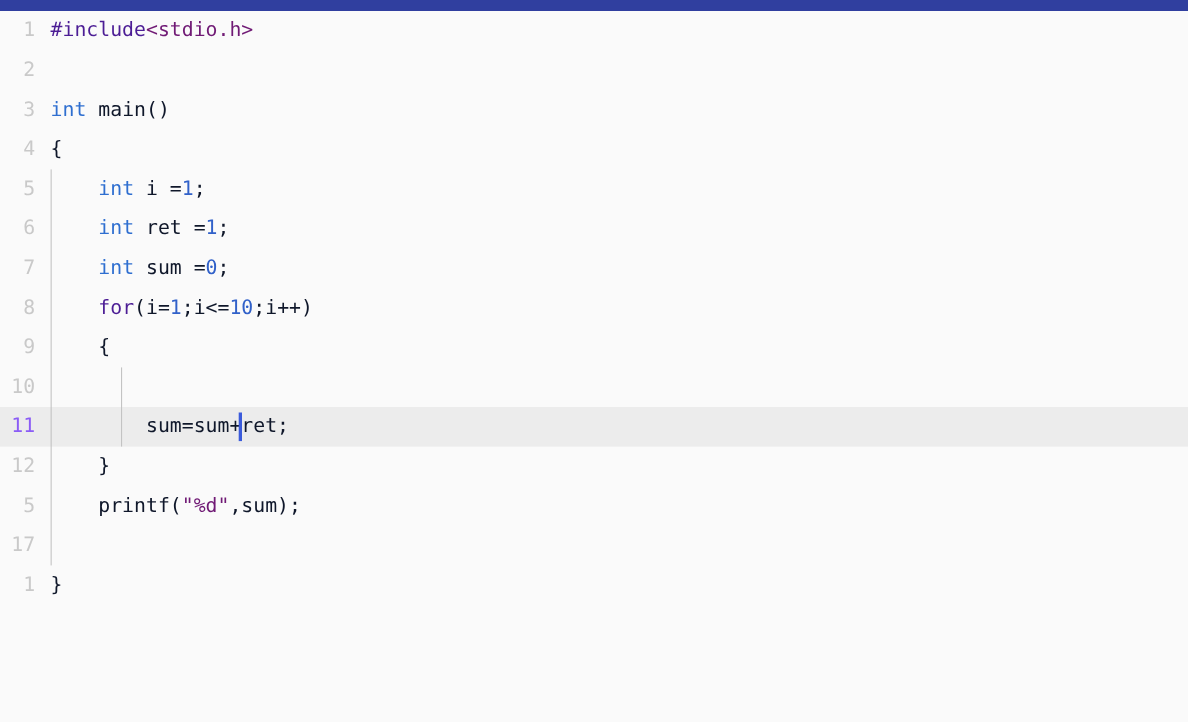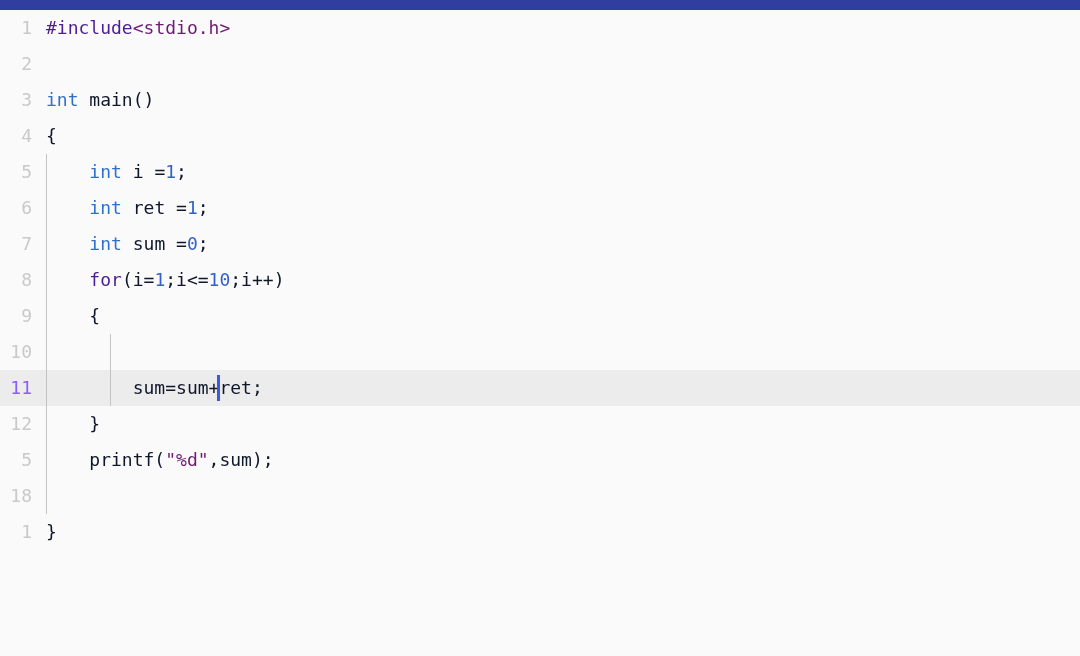--- a/index.html
+++ b/index.html
@@ -111,21 +111,21 @@
         </div>
         <div class="row">
           <div class="ln">12</div>
           <div class="code"><span class="pl">    }</span></div>
         </div>
         <div class="row">
           <div class="ln">5</div>
           <div class="code"><span class="pl">    printf(</span><span class="str">"%d"</span><span class="pl">,sum);</span></div>
         </div>
         <div class="row">
-          <div class="ln">18</div>
+          <div class="ln">17</div>
         </div>
         <div class="row">
           <div class="ln">1</div>
           <div class="code"><span class="pl">}</span></div>
         </div>
       </div>
 
     <div class="guide" id="guide-outer" style="left: 46px; top: 144px; height: 360px; background: rgb(195, 195, 195);"></div>
     <div class="guide" id="guide-inner" style="left: 110px; top: 324px; height: 72px; background: rgb(195, 195, 195);"></div>
 

